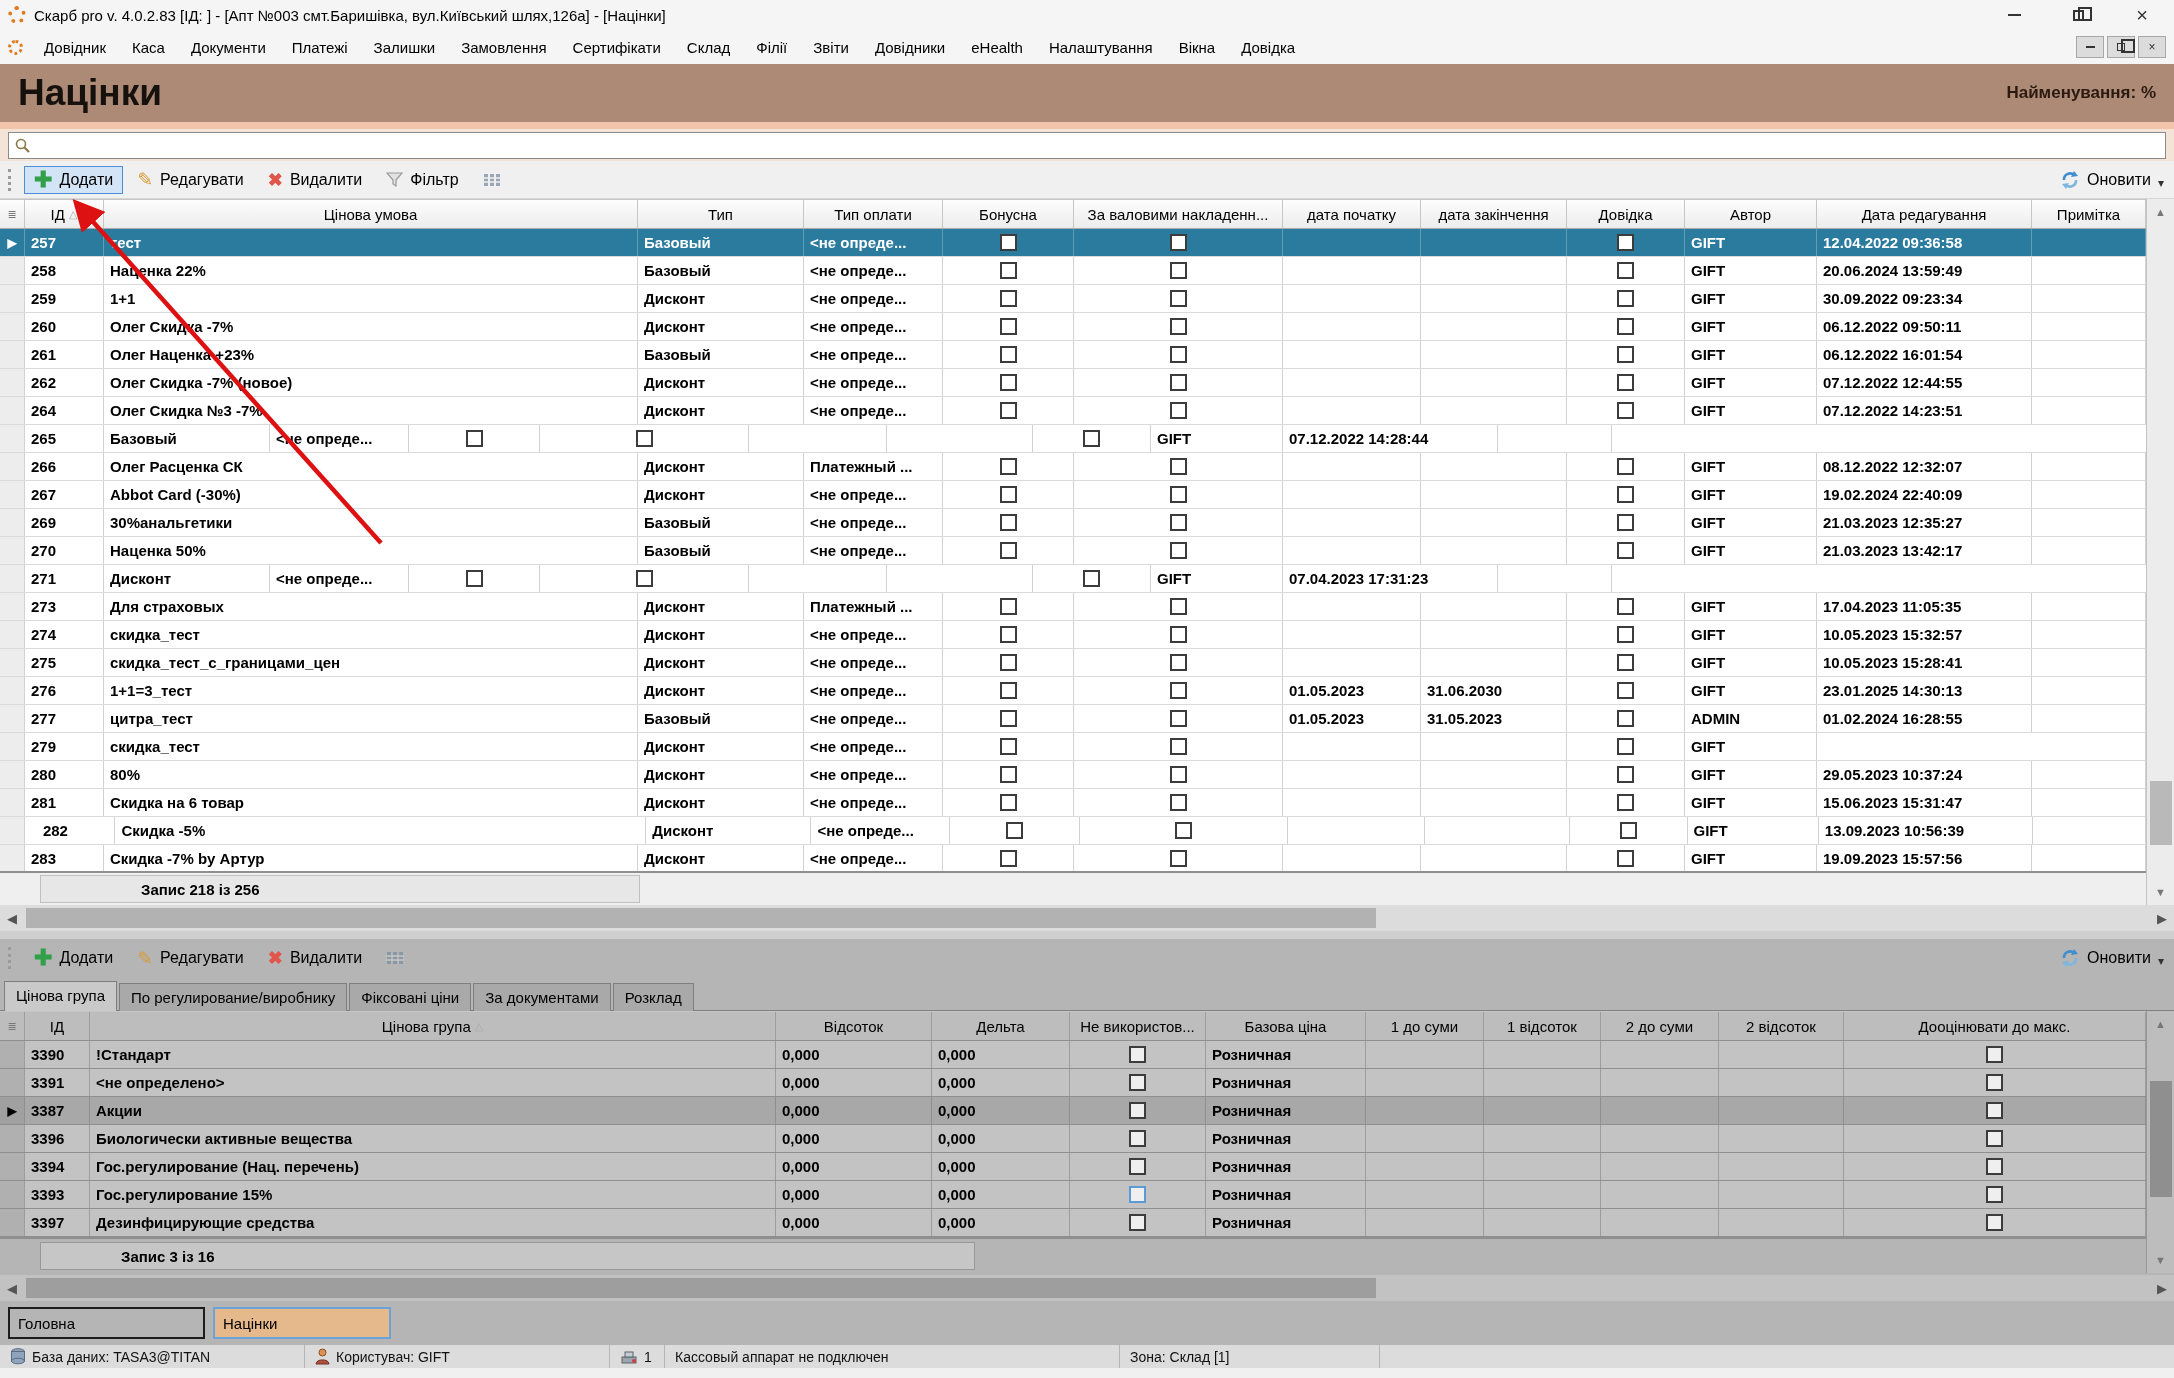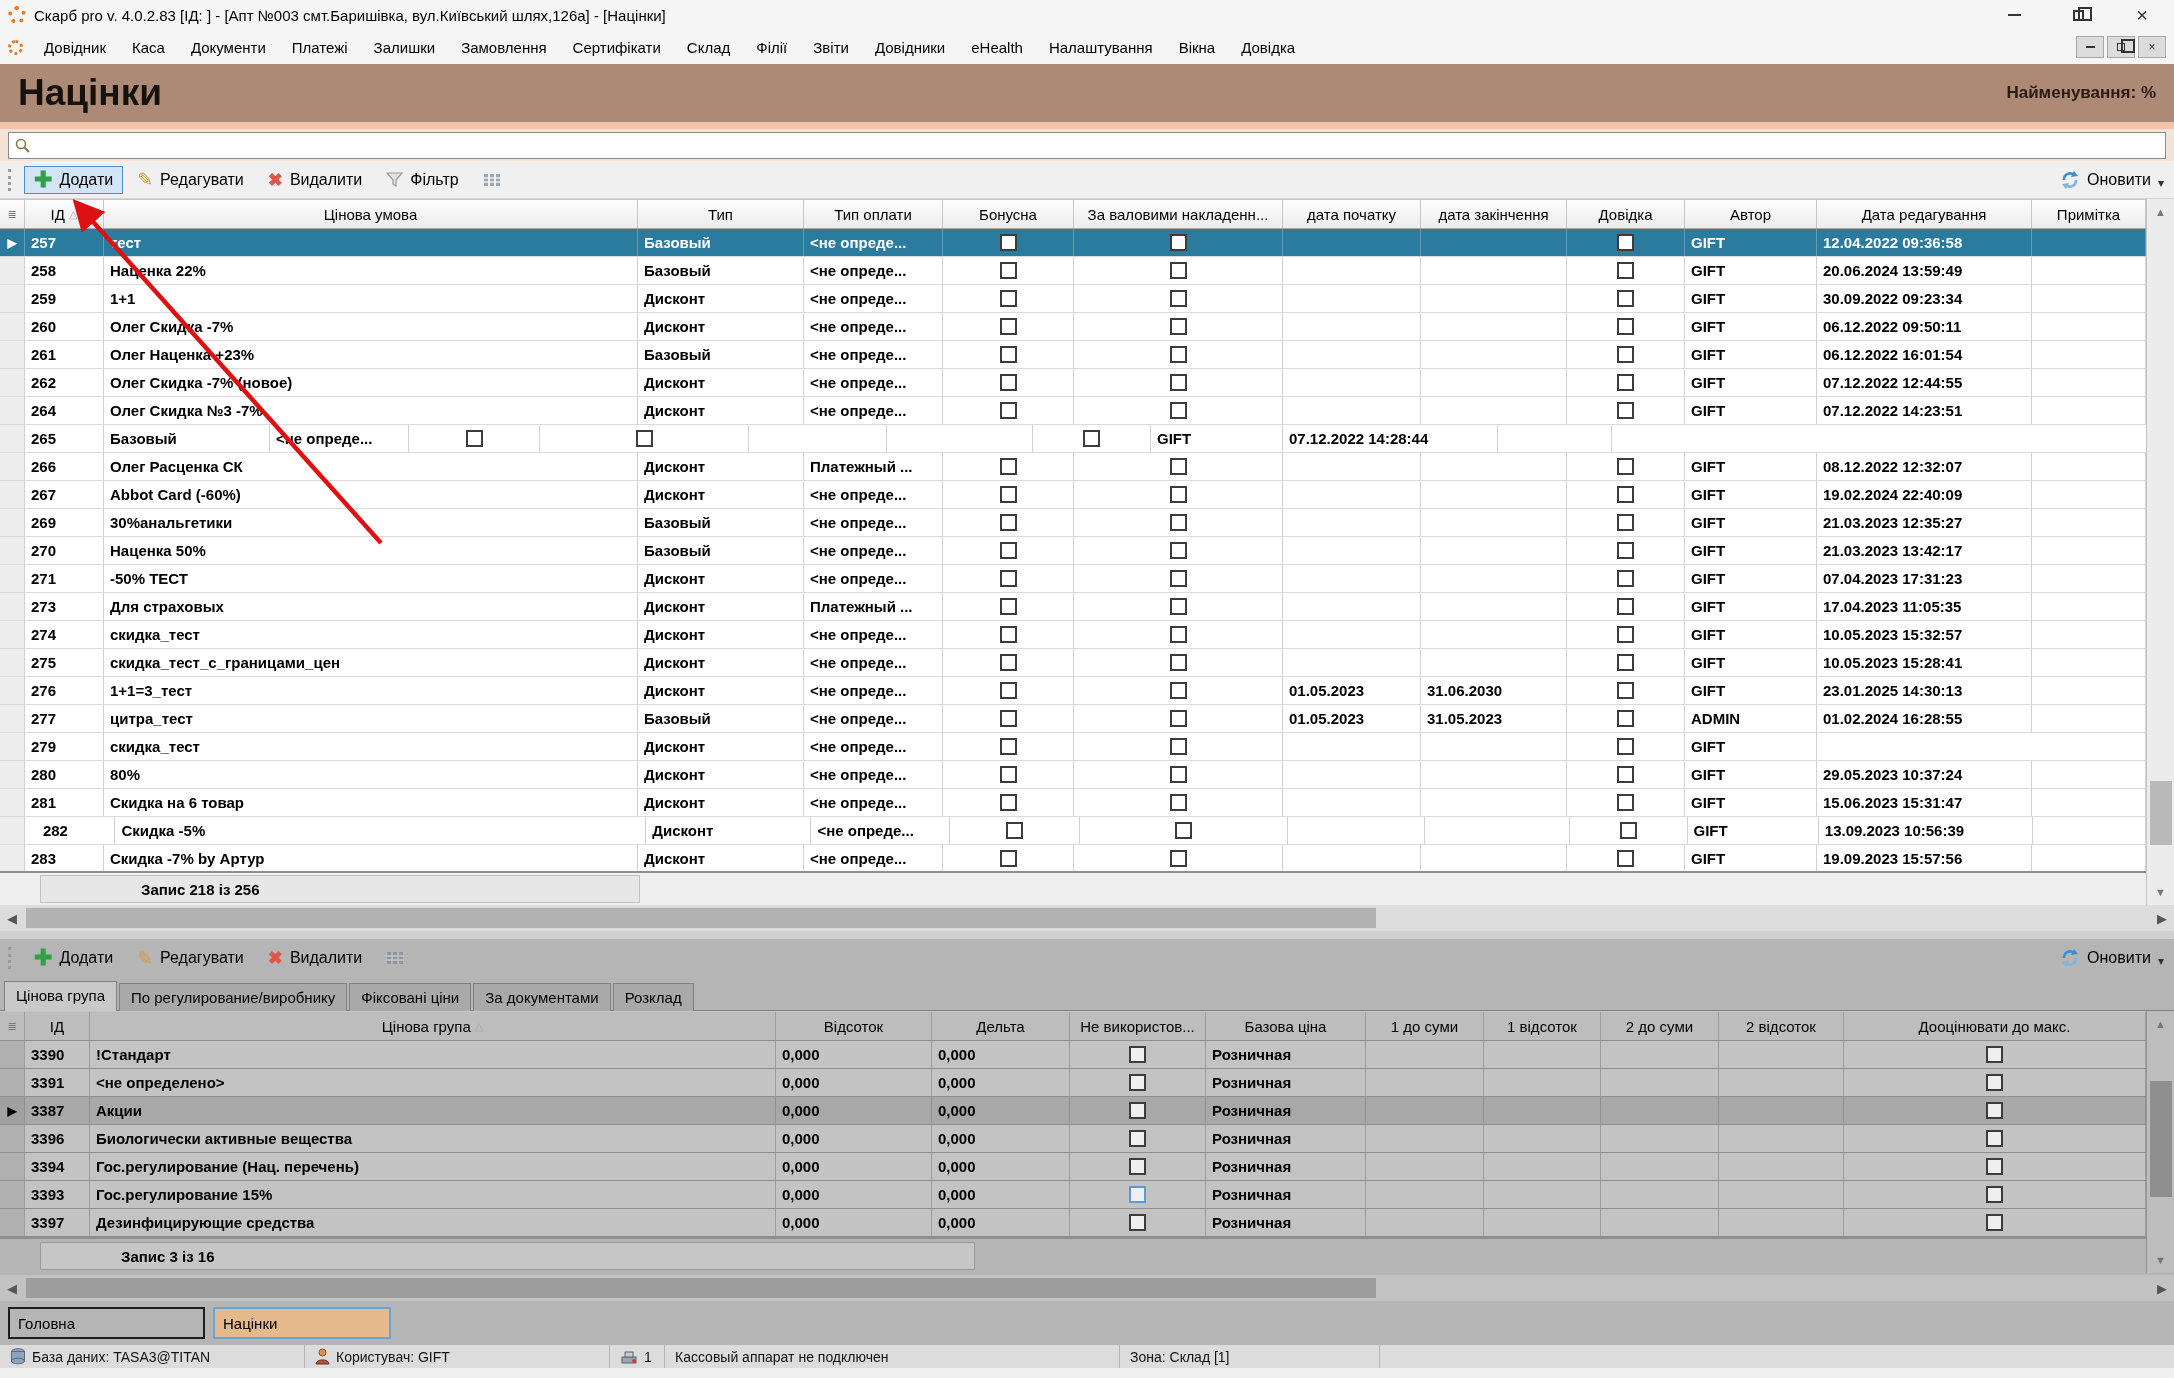--- a/index.html
+++ b/index.html
@@ -454,21 +454,21 @@
           <div class="td center" style="width: 118px;">
             <span class="cb"></span>
           </div>
           <div class="td" style="width: 132px;">GIFT</div>
           <div class="td" style="width: 215px;">08.12.2022 12:32:07</div>
           <div class="td" style="width: 114px;"></div>
         </div>
         <div class="row">
           <div class="td ind"></div>
           <div class="td" style="width: 79px;">267</div>
-          <div class="td" style="width: 534px;">Abbot Card (-60%)</div>
+          <div class="td" style="width: 534px;">Abbot Card (-30%)</div>
           <div class="td" style="width: 166px;">Дисконт</div>
           <div class="td" style="width: 139px;">&lt;не опреде...</div>
           <div class="td center" style="width: 131px;">
             <span class="cb"></span>
           </div>
           <div class="td center" style="width: 209px;">
             <span class="cb"></span>
           </div>
           <div class="td" style="width: 138px;"></div>
           <div class="td" style="width: 146px;"></div>
@@ -517,21 +517,20 @@
           <div class="td center" style="width: 118px;">
             <span class="cb"></span>
           </div>
           <div class="td" style="width: 132px;">GIFT</div>
           <div class="td" style="width: 215px;">21.03.2023 13:42:17</div>
           <div class="td" style="width: 114px;"></div>
         </div>
         <div class="row">
           <div class="td ind"></div>
           <div class="td" style="width: 79px;">271</div>
-          <div class="td" style="width: 534px;">-50% ТЕСТ</div>
           <div class="td" style="width: 166px;">Дисконт</div>
           <div class="td" style="width: 139px;">&lt;не опреде...</div>
           <div class="td center" style="width: 131px;">
             <span class="cb"></span>
           </div>
           <div class="td center" style="width: 209px;">
             <span class="cb"></span>
           </div>
           <div class="td" style="width: 138px;"></div>
           <div class="td" style="width: 146px;"></div>

